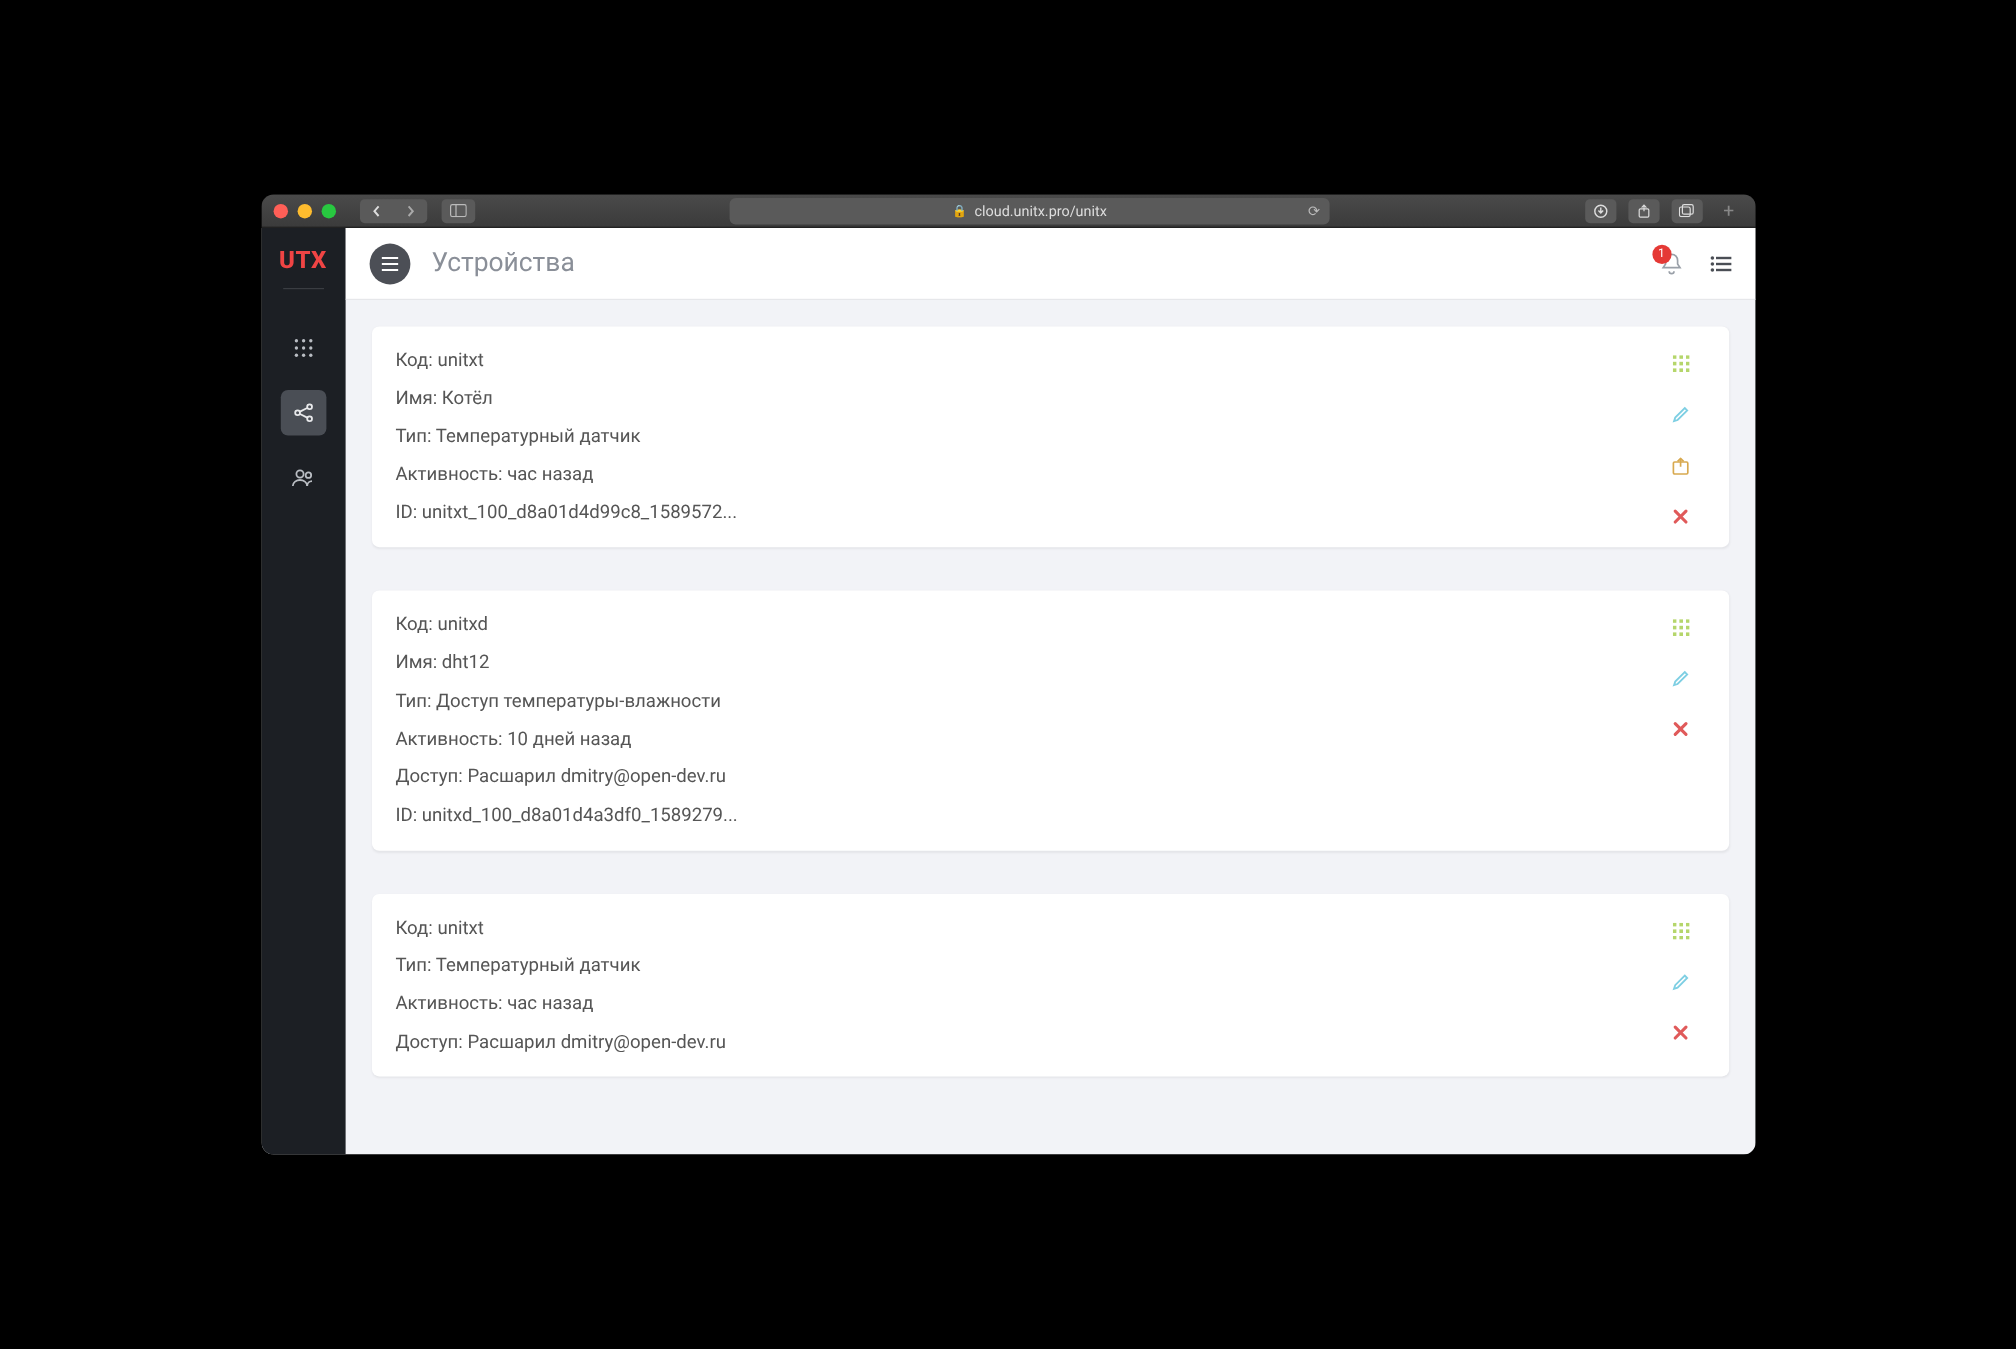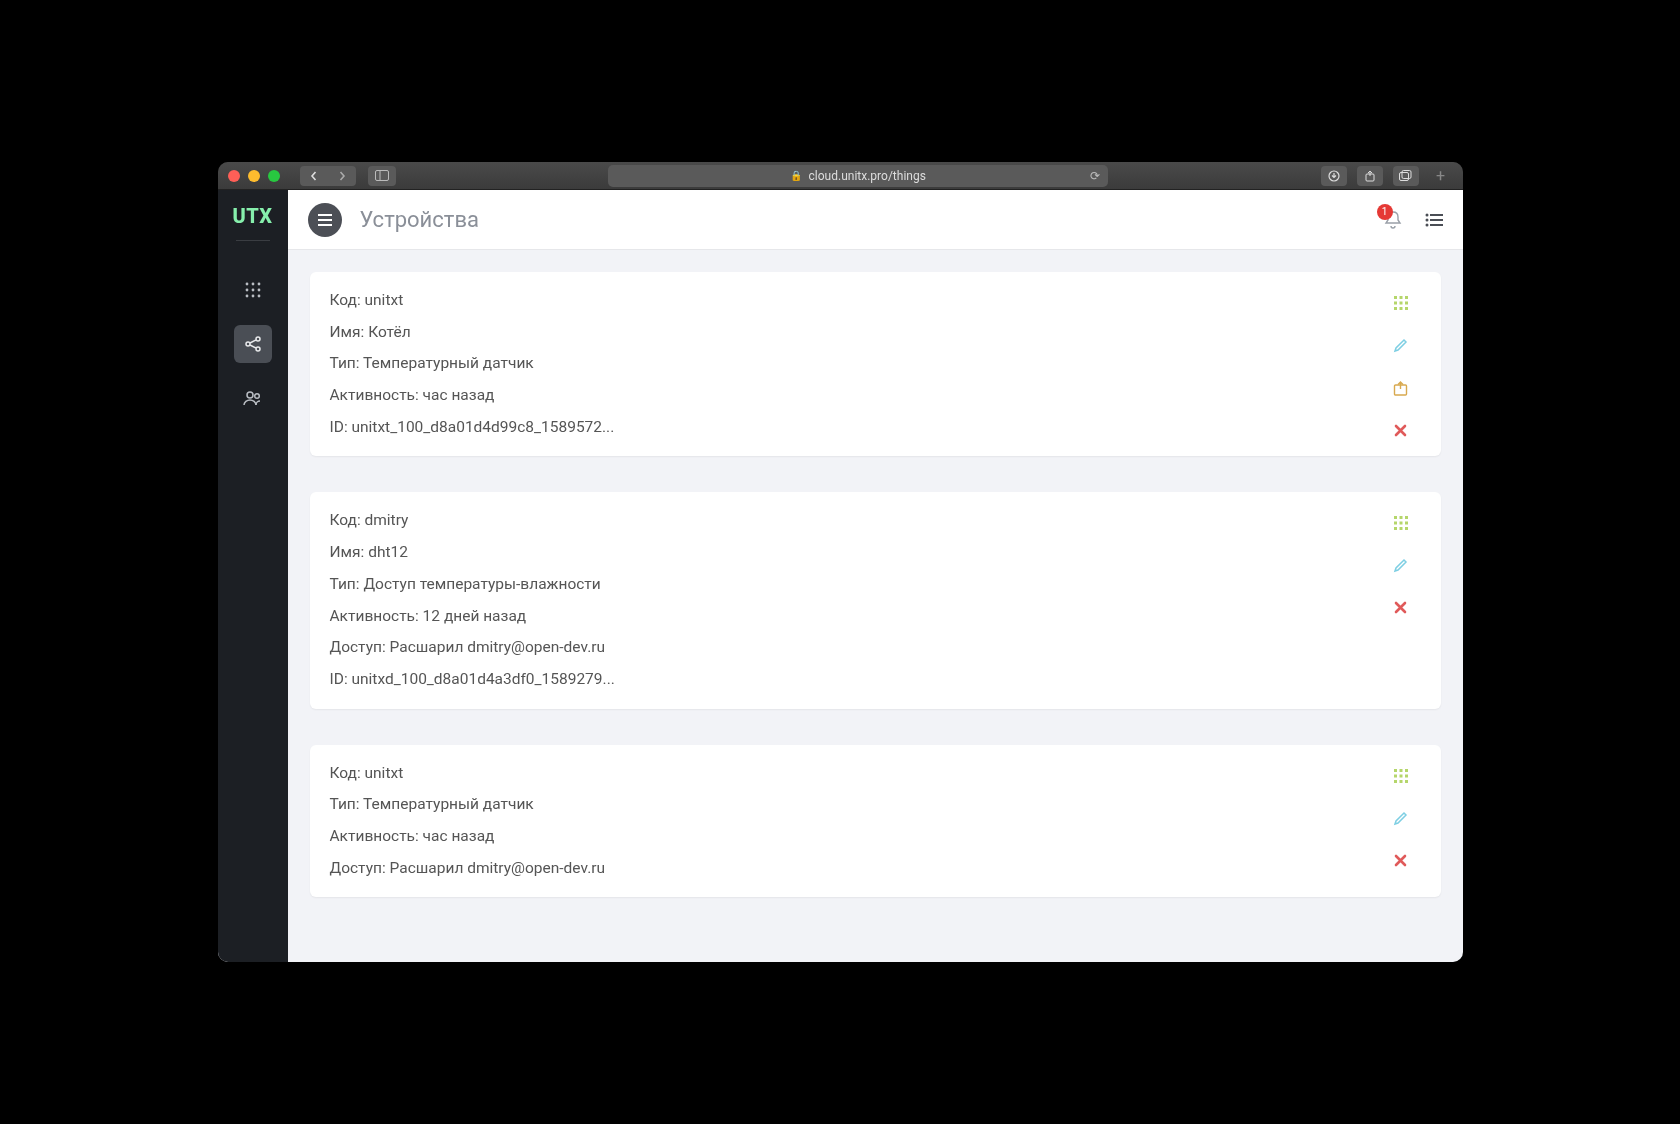--- a/index.html
+++ b/index.html
@@ -15,21 +15,21 @@
 .sidebar-toggle-browser{ width:28px; height:20px; display:flex; align-items:center; justify-content:center; color:#bbb; margin-left:6px; background:#5a5a5a; border-radius:4px;}
 .addr-wrap{ flex:1; display:flex; justify-content:center;}
 .addr { background:#5a5a5a; height:22px; width:500px; border-radius:5px; display:flex; align-items:center; justify-content:center; color:#ddd; font-size:12px; gap:6px; position:relative;}
 .addr .lock{font-size:10px;}
 .addr .reload{ position:absolute; right:8px; color:#bbb; font-size:12px;}
 .tb-right{ display:flex; gap:10px; align-items:center; color:#bbb; font-size:14px;}
 .tb-icon{ width:26px; height:20px; background:#5a5a5a; border-radius:4px; display:flex; align-items:center; justify-content:center; font-size:12px; color:#ddd;}
 .plus-tab{ width:24px; color:#888; text-align:center; font-size:16px;}
 .app { position:absolute; top:28px; left:0; right:0; bottom:0; display:flex; background:#f2f3f7;}
 .sidenav { width:70px; background:#1c1f24; display:flex; flex-direction:column; align-items:center; padding-top:14px; gap:6px;}
-.logo { color:#86efac; font-weight:800; font-size:20px; letter-spacing:0.5px; margin-bottom:6px;}
+.logo { color:#ef4444; font-weight:800; font-size:20px; letter-spacing:0.5px; margin-bottom:6px;}
 .logo-underline{ width:34px; height:1px; background:#3a3d42; margin-bottom:24px;}
 .nav-item { width:38px; height:38px; border-radius:6px; display:flex; align-items:center; justify-content:center; color:#b9bdc3; margin-bottom:10px; cursor:pointer;}
 .nav-item.active{ background:#4a4e55; color:#e8e9eb;}
 .main { flex:1; display:flex; flex-direction:column; overflow:hidden;}
 .topbar { height:60px; background:#fff; display:flex; align-items:center; padding:0 20px; border-bottom:1px solid #e6e7ea;}
 .hamburger{ width:34px; height:34px; border-radius:50%; background:#4c4f56; color:#fff; display:flex; align-items:center; justify-content:center; font-size:14px; margin-right:18px; cursor:pointer;}
 .page-title{ color:#8a8f98; font-size:22px; font-weight:400;}
 .topbar-spacer{flex:1;}
 .bell-wrap{ position:relative; margin-right:22px; cursor:pointer;}
 .bell{ color:#9aa0a8; font-size:18px;}
@@ -72,21 +72,21 @@
     </div>
     <div class="sidebar-toggle-browser">
       <svg width="14" height="11" viewBox="0 0 14 11">
           <rect x="0.5" y="0.5" width="13" height="10" rx="1.5" fill="none" stroke="currentColor"></rect>
           <line x1="5" y1="0.5" x2="5" y2="10.5" stroke="currentColor"></line>
         </svg>
     </div>
     <div class="addr-wrap">
       <div class="addr">
         <span class="lock">🔒</span>
-        <span>cloud.unitx.pro/things</span>
+        <span>cloud.unitx.pro/unitx</span>
         <span class="reload">⟳</span>
       </div>
     </div>
     <div class="tb-right">
       <div class="tb-icon">
         <svg width="12" height="12" viewBox="0 0 12 12">
             <circle cx="6" cy="6" r="5" fill="none" stroke="currentColor" stroke-width="1.2"></circle>
             <path d="M6 3 v4 M4 5.5 L6 7.5 L8 5.5" stroke="currentColor" fill="none" stroke-width="1.2"></path>
           </svg>
       </div>
@@ -208,24 +208,24 @@
               </div>
               <div class="act act-del">
                 <svg width="13" height="13" viewBox="0 0 13 13">
                   <path d="M2 2 L11 11 M11 2 L2 11" stroke="currentColor" stroke-width="2.6" stroke-linecap="round"></path>
                 </svg>
               </div>
             </div>
           </div>
           <div class="card">
             <div class="card-body">
-              <div class="row">Код: dmitry</div>
+              <div class="row">Код: unitxd</div>
               <div class="row">Имя: dht12</div>
               <div class="row">Тип: Доступ температуры-влажности</div>
-              <div class="row">Активность: 12 дней назад</div>
+              <div class="row">Активность: 10 дней назад</div>
               <div class="row">Доступ: Расшарил dmitry@open-dev.ru</div>
               <div class="row">ID: unitxd_100_d8a01d4a3df0_1589279...</div>
             </div>
             <div class="card-actions">
               <div class="act act-grid">
                 <svg width="14" height="14" viewBox="0 0 14 14">
                   <rect x="0" y="0" width="3" height="3" fill="currentColor"></rect>
                   <rect x="5.5" y="0" width="3" height="3" fill="currentColor"></rect>
                   <rect x="11" y="0" width="3" height="3" fill="currentColor"></rect>
                   <rect x="0" y="5.5" width="3" height="3" fill="currentColor"></rect>

